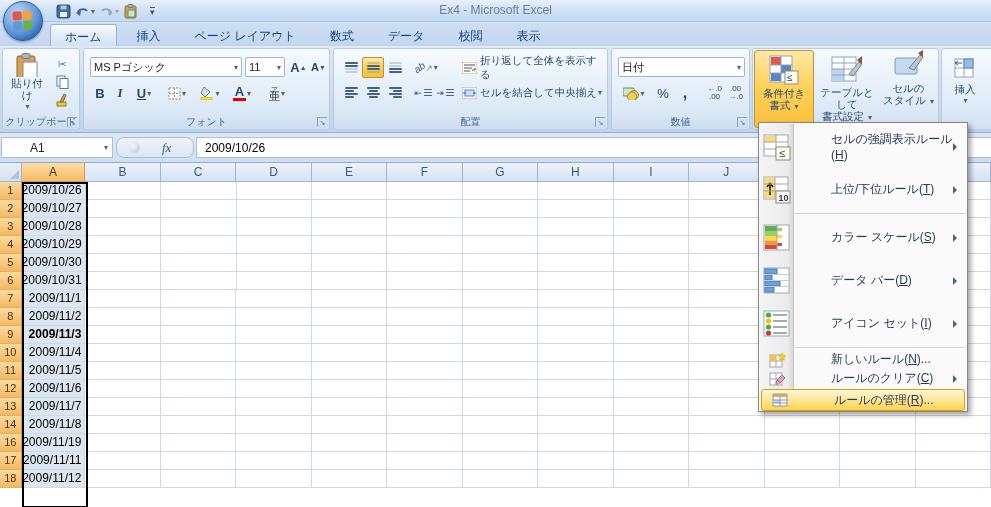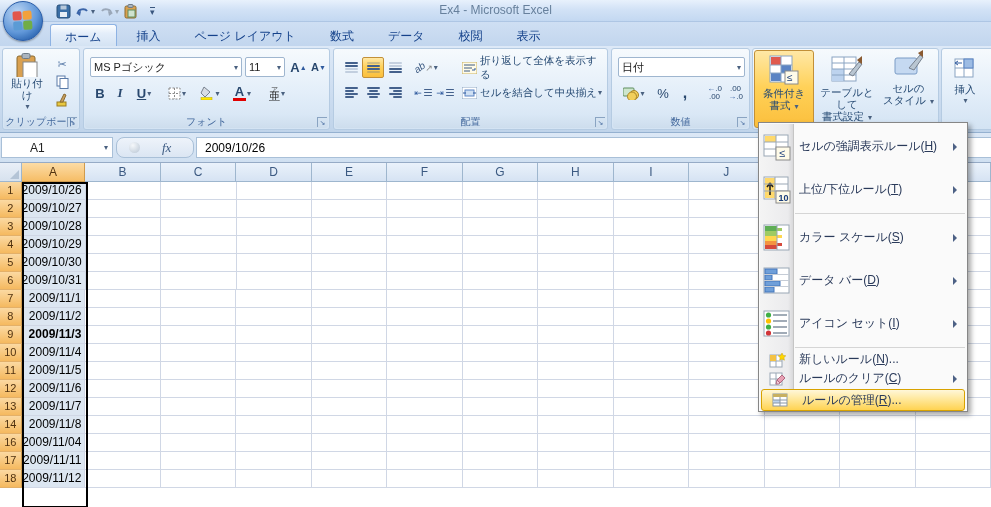--- a/index.html
+++ b/index.html
@@ -84,21 +84,21 @@
 
   
   .menu { position:absolute; left:758px; top:122px; width:210px; height:290px; background:#fafafa;
     border:1px solid #868686; box-shadow:3px 3px 5px rgba(0,0,0,.35); z-index:60; padding:2px 0; }
   .menu-gutter { position:absolute; left:1px; top:1px; bottom:1px; width:34px;
     background:linear-gradient(to right,#f4f4f4,#ebebed 85%,#d8d8da); border-right:1px solid #c5c5c5; }
   .mi { position:relative; display:flex; align-items:center; color:#2a3a5a; font-size:12px; }
   .mi-big { height:43px; }
   .mi-small { height:19px; }
   .mi-ic { width:36px; display:flex; align-items:center; justify-content:center; flex:none; }
-  .mi-label { padding-left:4px; flex:1; }
+  .mi-label { padding-left:4px; flex:1;margin-left:32px; }
   .mi-arrow { width:0; height:0; border-left:4px solid #4d6185; border-top:4px solid transparent;
     border-bottom:4px solid transparent; margin-right:10px; }
   .mi-sep { height:1px; background:#d5d5d5; margin:2px 2px 2px 36px; }
   .mi.hl { background:linear-gradient(#fff7d9,#ffe89c 45%,#ffd351); border:1px solid #d8a200; border-radius:3px;
     margin:1px 2px; height:22px; }
 </style>
 </head>
 <body>
 
 <div id="screen">
@@ -684,21 +684,21 @@
           <div class="cell" style="width: 77px;"></div>
           <div class="cell" style="width: 77px;"></div>
           <div class="cell" style="width: 77px;"></div>
           <div class="cell" style="width: 77px;"></div>
           <div class="cell" style="width: 77px;"></div>
           <div class="cell" style="width: 77px;"></div>
           <div class="cell" style="width: 77px;"></div>
         </div>
         <div class="gridrow">
           <div class="rowhdr">16</div>
-          <div class="cell datecell" style="width: 65px;">2009/11/04</div>
+          <div class="cell datecell" style="width: 65px;">2009/11/19</div>
           <div class="cell" style="width: 77px;"></div>
           <div class="cell" style="width: 77px;"></div>
           <div class="cell" style="width: 77px;"></div>
           <div class="cell" style="width: 77px;"></div>
           <div class="cell" style="width: 77px;"></div>
           <div class="cell" style="width: 77px;"></div>
           <div class="cell" style="width: 77px;"></div>
           <div class="cell" style="width: 77px;"></div>
           <div class="cell" style="width: 77px;"></div>
           <div class="cell" style="width: 77px;"></div>

